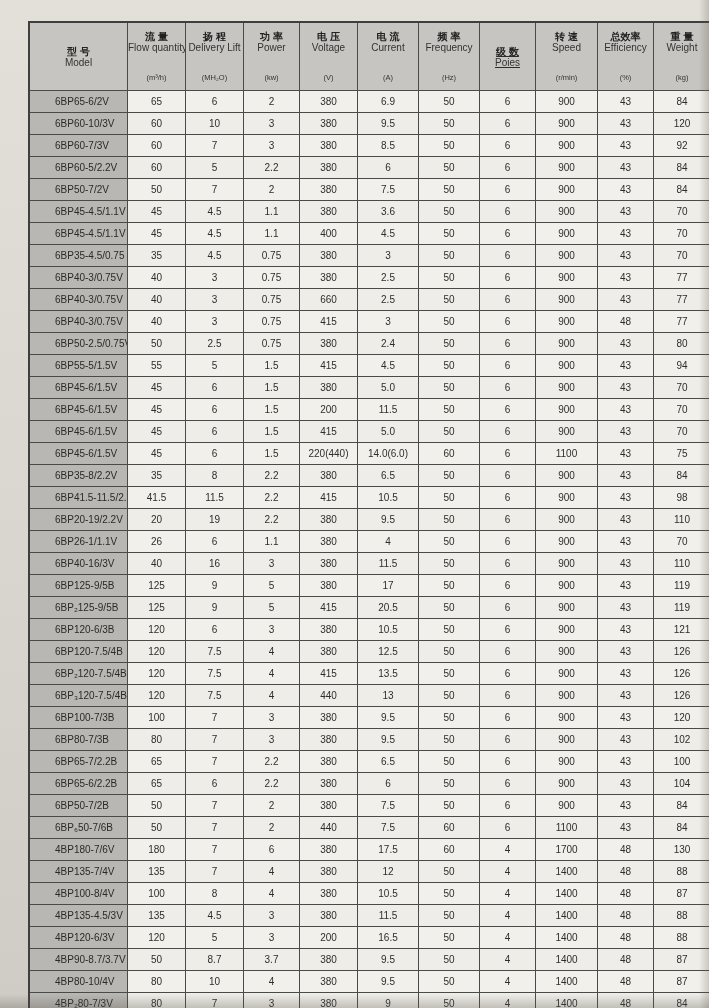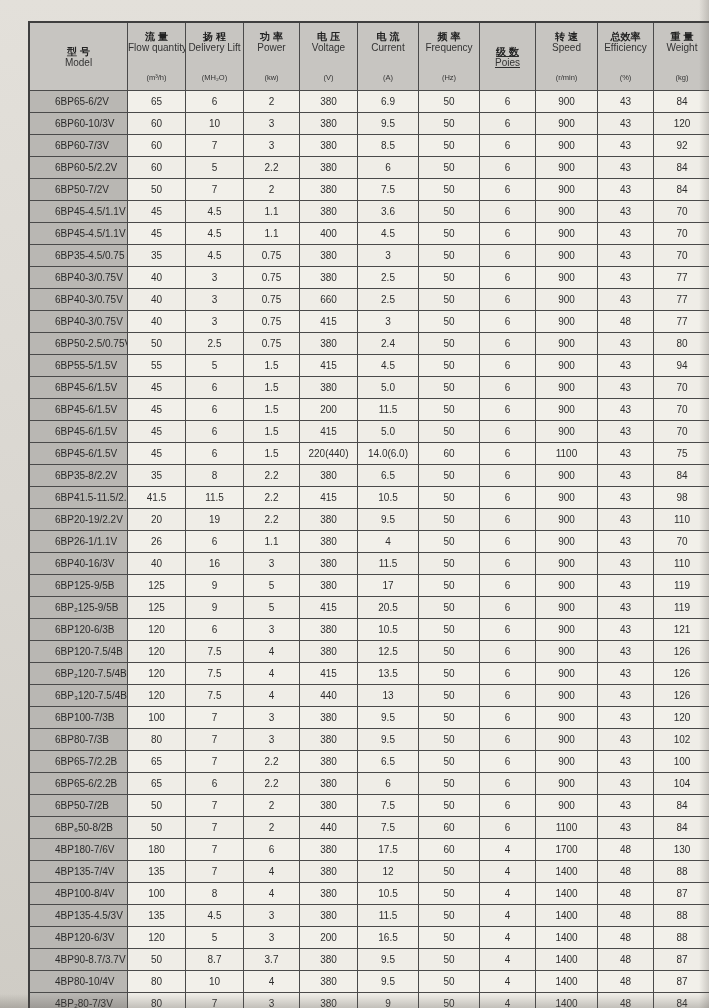--- a/index.html
+++ b/index.html
@@ -546,21 +546,21 @@
         <td class="num">2</td>
         <td class="num">380</td>
         <td class="num">7.5</td>
         <td class="num">50</td>
         <td class="num">6</td>
         <td class="num">900</td>
         <td class="num">43</td>
         <td class="num">84</td>
       </tr>
       <tr>
-        <td class="model">6BP₆50-8/2B</td>
+        <td class="model">6BP₆50-7/6B</td>
         <td class="num">50</td>
         <td class="num">7</td>
         <td class="num">2</td>
         <td class="num">440</td>
         <td class="num">7.5</td>
         <td class="num">60</td>
         <td class="num">6</td>
         <td class="num">1100</td>
         <td class="num">43</td>
         <td class="num">84</td>

